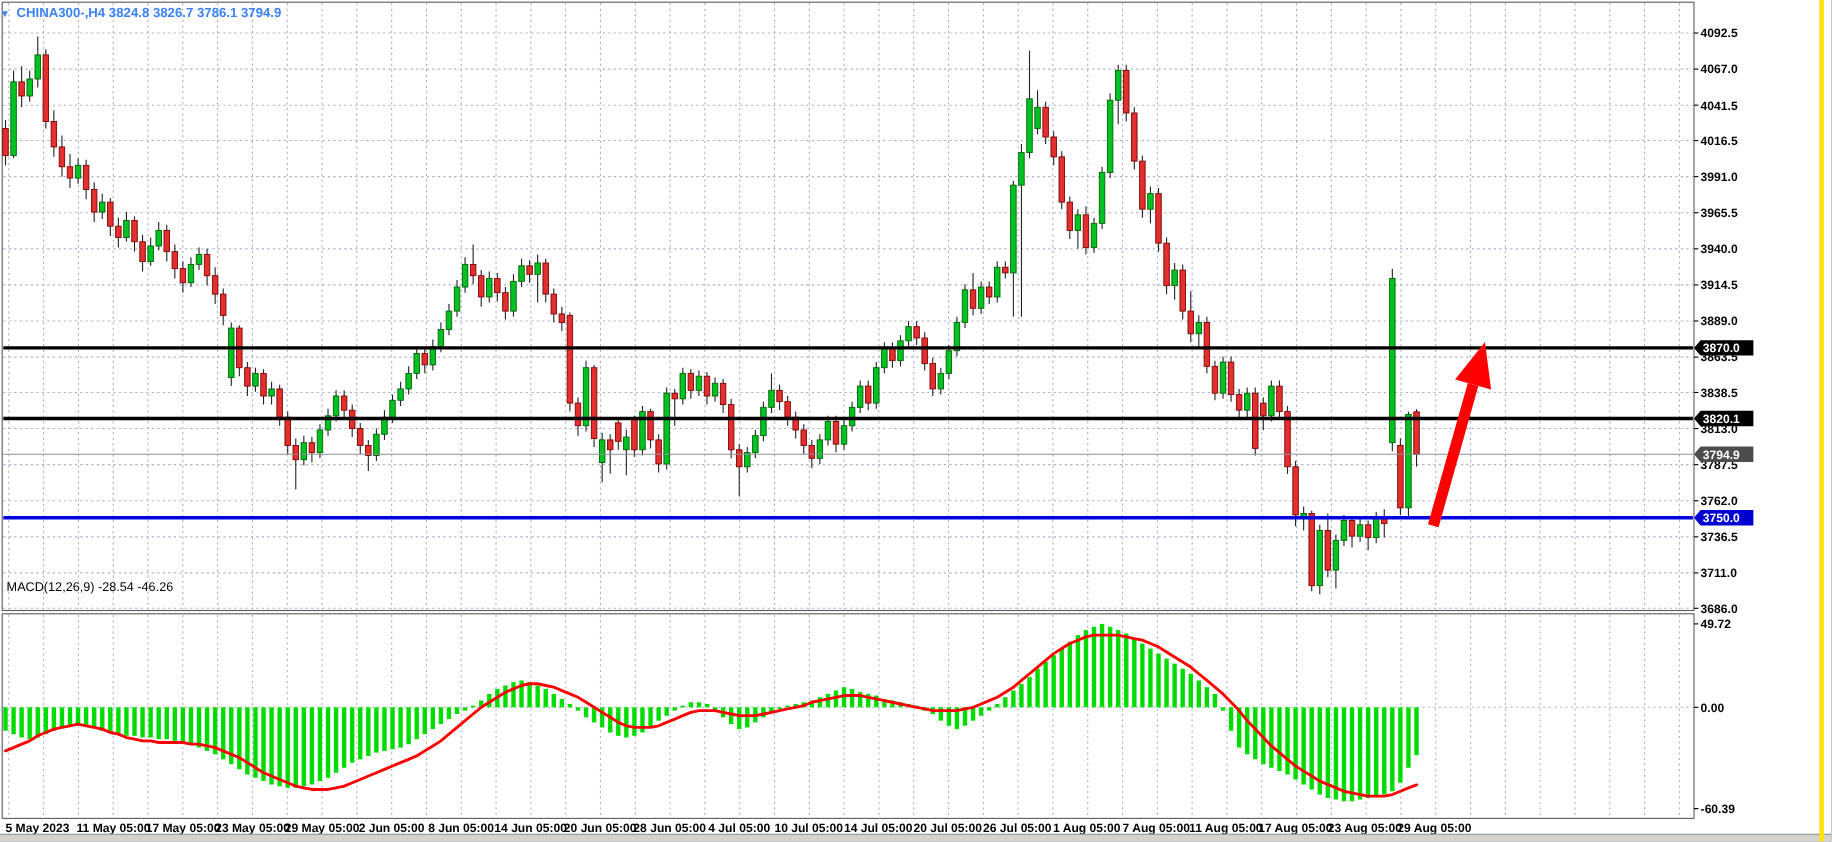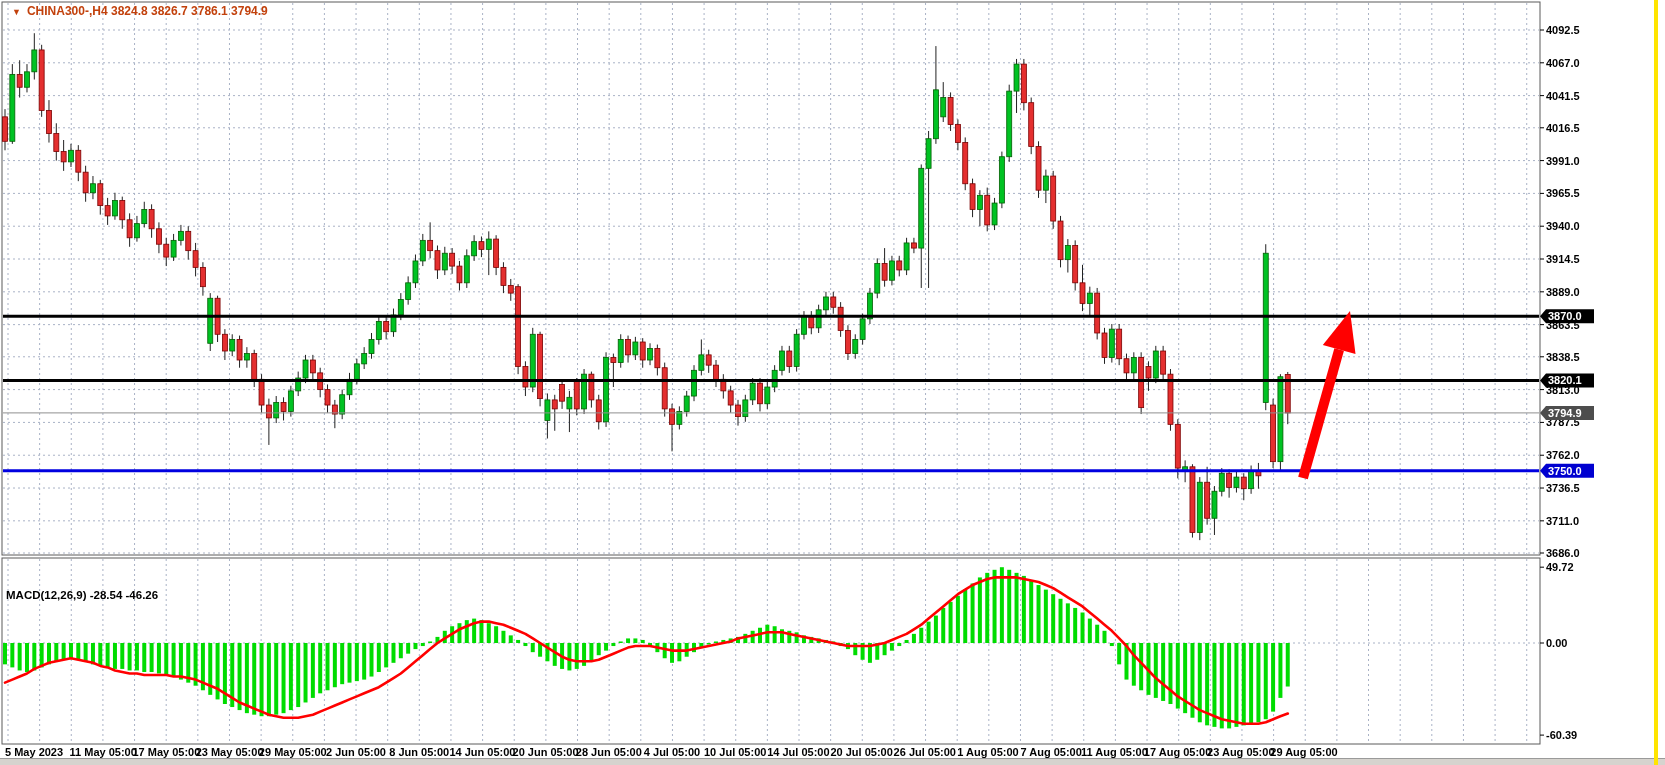--- a/index.html
+++ b/index.html
@@ -1,22 +1,22 @@
 <!DOCTYPE html>
 <html><head>
 <meta charset="utf-8">
 <style>
   html,body{margin:0;padding:0;background:#9a9a9a;}
   #app{position:relative;width:1665px;height:765px;background:#ffffff;overflow:hidden;
        font-family:"Liberation Sans","DejaVu Sans",sans-serif;}
   #chart-svg{position:absolute;left:0;top:0;}
   .overlay{position:absolute;z-index:5;white-space:pre;}
-  #title-bar{left:12px;top:4px;font-size:12px;font-weight:600;color:#c2410c;}
+  #title-bar{left:0;top:4px;font-size:12px;font-weight:600;color:#3b82f6;}
   #title-bar .tri{font-size:9px;margin-right:6px;}
-  #macd-label{left:6px;top:589px;font-size:11.5px;font-weight:700;color:#000;}
+  #macd-label{left:6px;top:528px;font-size:11.5px;font-weight:400;color:#000;}
   #frame-bottom{position:absolute;left:0;bottom:0;width:100%;height:6px;background:#d6d3ce;border-top:1px solid #9a9a9a;}
   #edge-stripe{position:absolute;top:0;width:4px;height:100%;z-index:8;}
 </style>
 </head>
 <body>
 
 <div id="app">
   <svg id="chart-svg" width="1665" height="765">
     <g id="g-main">
         <rect x="2" y="2" width="1538" height="553" fill="#ffffff" stroke="#5a5a5a" stroke-width="1"></rect>

